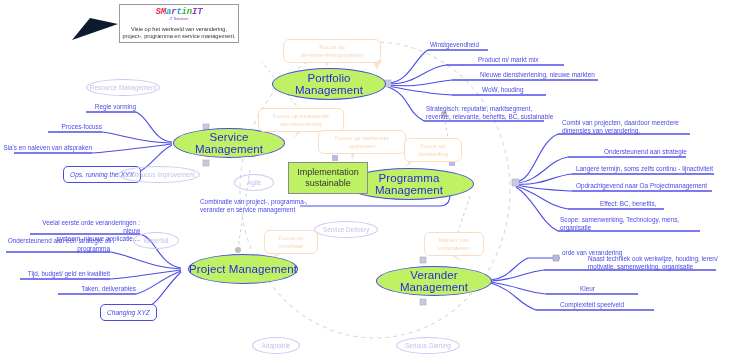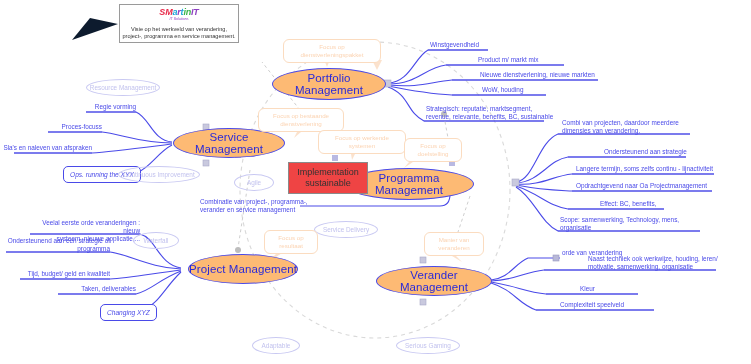--- a/index.html
+++ b/index.html
@@ -3,21 +3,21 @@
 <meta charset="utf-8">
 <style>
   html,body{margin:0;padding:0;background:#ffffff;}
   body{width:751px;height:364px;position:relative;overflow:hidden;
        font-family:"Liberation Sans", sans-serif;color:#4343e0;}
   #canvas{position:absolute;left:0;top:0;width:751px;height:364px;}
   svg.layer{position:absolute;left:0;top:0;width:751px;height:364px;pointer-events:none;}
 
   
   .topic{position:absolute;border:1.4px solid #4a4ae8;border-radius:50%;
-         background:#fdba74;color:#2a2ad8;font-size:11.5px;
+         background:#bef264;color:#2a2ad8;font-size:11.5px;
          display:flex;align-items:center;justify-content:center;
          text-align:center;letter-spacing:.1px;}
 
   
   .leaf{position:absolute;font-size:6.4px;color:#4a4ae8;line-height:8px;}
   .leaf.r{text-align:right;}
   .leaf.l{text-align:left;}
 
   
   .boxed{position:absolute;border:1px solid #4a4ae8;border-radius:5px;
@@ -30,31 +30,31 @@
          display:flex;align-items:center;justify-content:center;text-align:center;}
 
   
   .callout{position:absolute;border:1px solid #fbdcc0;border-radius:6px;
            color:#fbd3b2;font-size:6.2px;line-height:8px;background:#fff;
            display:flex;align-items:center;justify-content:center;
            text-align:center;padding:2px 4px;}
 
   
   #impl-box{position:absolute;left:288px;top:162px;width:78px;height:30px;
-            border:1px solid #8a8a8a;background:#ef4444;color:#333;
+            border:1px solid #8a8a8a;background:#bef264;color:#333;
             font-size:9px;line-height:11px;display:flex;align-items:center;
             justify-content:center;text-align:center;}
 
   
   #title-card{position:absolute;left:119px;top:4px;width:118px;height:37px;
               border:1px solid #9a9a9a;background:#fff;
               display:flex;flex-direction:column;align-items:center;
               justify-content:center;}
   #logo{font-size:9px;font-weight:bold;font-style:italic;letter-spacing:-.2px;
-        line-height:10px;}
+        line-height:10px;font-family:Liberation Mono, monospace;}
   #logo .s{color:#e8294a;} #logo .m{color:#e8294a;}
   #logo .a{color:#19a4d8;} #logo .r{color:#8d3fc0;}
   #logo .t1{color:#19a4d8;} #logo .i{color:#3cb44b;} #logo .n{color:#3cb44b;}
   #logo .it{color:#8d3fc0;}
   #logo-sub{font-size:3.6px;color:#8d3fc0;font-style:italic;line-height:5px;}
   #title-text{font-size:5.6px;color:#333;line-height:7px;text-align:center;
               margin-top:4px;font-style:normal;}
   #title-text .tl{display:block;}
 </style>
 </head>

